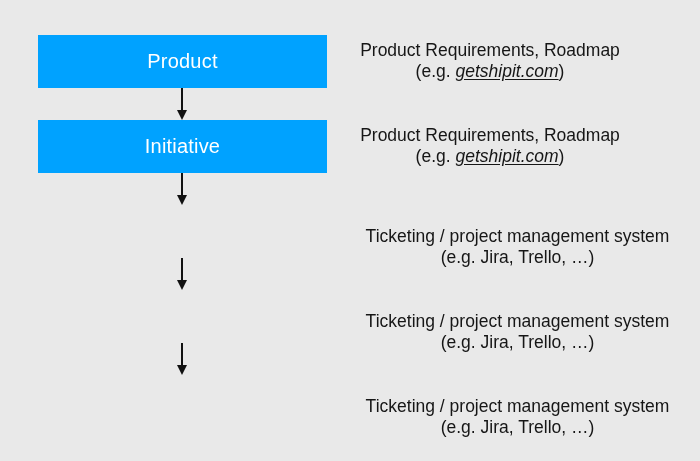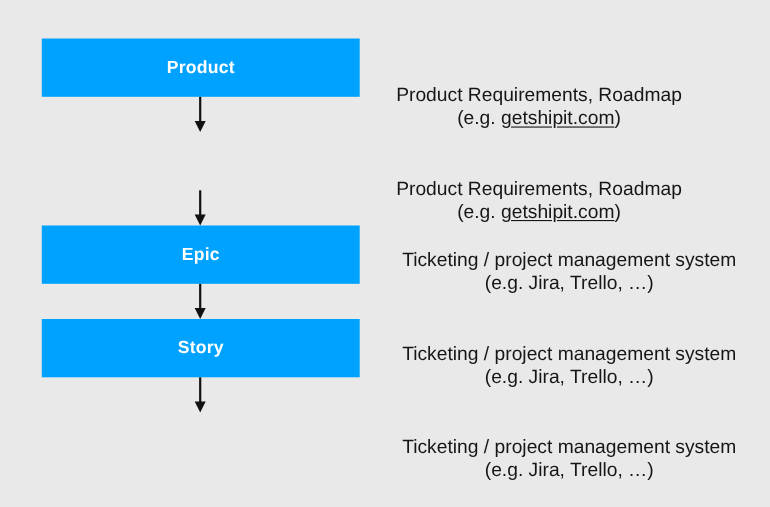--- a/index.html
+++ b/index.html
@@ -11,56 +11,53 @@
   }
   .stage { position: absolute; inset: 0; }
 
   .level-box {
     position: absolute; left: 38px; width: 289px; height: 53px;
     background: var(--box_fill, #00A2FF);
     display: flex; align-items: center; justify-content: center;
   }
   .level-label {
     color: var(--box_label, #FFFFFF);
-    font-size: 16px; font-weight: 700; letter-spacing: 0.2px;
+    font-size: 20px; font-weight: 400; letter-spacing: 0.2px;
   }
 
   .arrow { position: absolute; left: 176px; width: 12px; height: 32px; }
   .arrow-shaft {
     position: absolute; left: 5px; top: 0; width: 2px; height: 23px;
     background: var(--arrow, #111111);
   }
   .arrow-head {
     position: absolute; left: 1px; top: 22px; width: 0; height: 0;
     border-left: 5px solid transparent; border-right: 5px solid transparent;
     border-top: 10px solid var(--arrow, #111111);
   }
 
   .note {
     position: absolute; text-align: center;
     font-size: 17.5px; line-height: 21px;
     color: var(--note_text, #161616);
   }
-  .note.pos-a { left: 340px; width: 300px; margin-top: 36px; }
+  .note.pos-a { left: 340px; width: 300px; }
   .note.pos-b { left: 345px; width: 345px; margin-top: 16px; }
-  .note .u { text-decoration: underline; text-underline-offset: 2px; }
+  .note .u { text-decoration: underline; text-underline-offset: 2px; font-style: italic; }
 </style>
 </head>
 <body>
 
 <div class="stage">
 
   <div class="level-box" style="top:35px">
     <span class="level-label">Product</span>
   </div>
-  <div class="level-box" style="top:205px">
-    <span class="level-label">Epic</span>
-  </div>
-  <div class="level-box" style="top:290px">
-    <span class="level-label">Story</span>
+  <div class="level-box" style="top:120px">
+    <span class="level-label">Initiative</span>
   </div>
 
   <div class="arrow" style="top:88px">
     <div class="arrow-shaft"></div>
     <div class="arrow-head"></div>
   </div>
   <div class="arrow" style="top:173px">
     <div class="arrow-shaft"></div>
     <div class="arrow-head"></div>
   </div>

